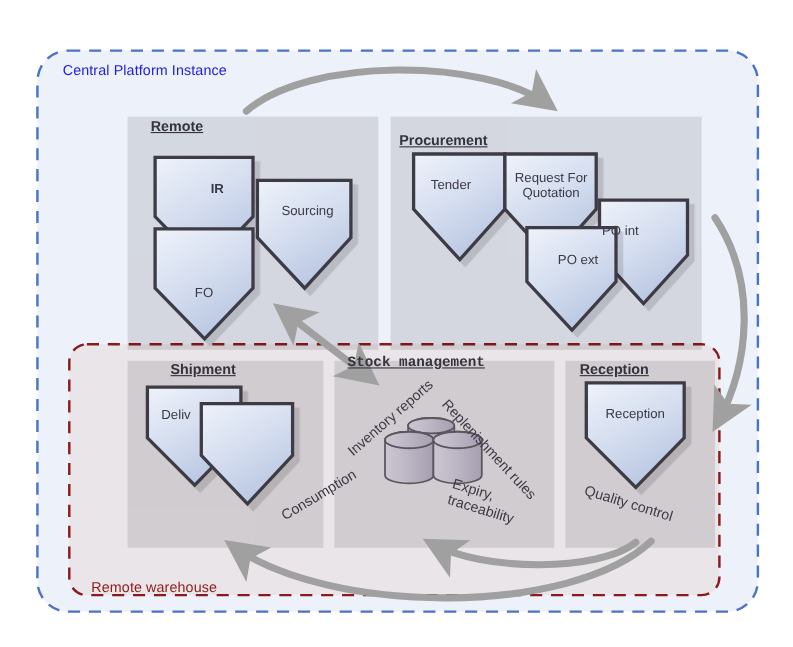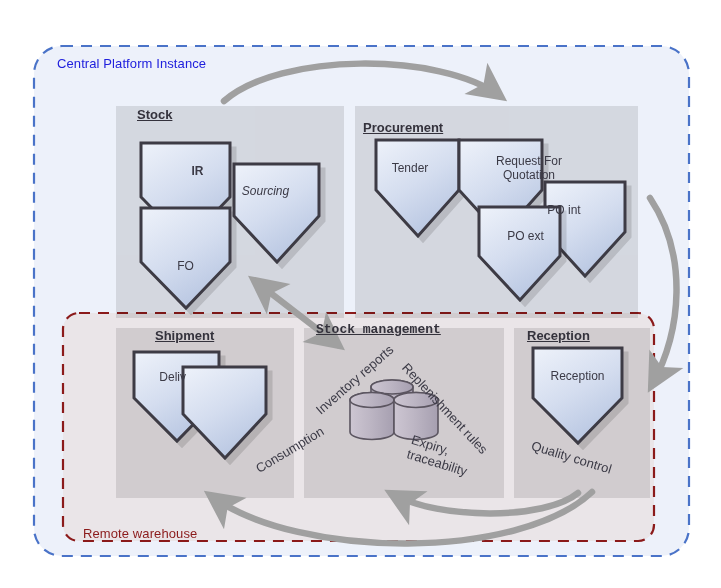--- a/index.html
+++ b/index.html
@@ -176,32 +176,32 @@
       <path d="M350,400 a22,7.5 0 0 1 44,0 l0,32 a22,7.5 0 0 1 -44,0 Z"></path>
       <ellipse cx="372" cy="400" rx="22" ry="7.5"></ellipse>
 
       <path d="M394,400 a22,7.5 0 0 1 44,0 l0,32 a22,7.5 0 0 1 -44,0 Z"></path>
       <ellipse cx="416" cy="400" rx="22" ry="7.5"></ellipse>
     </g>
   </svg>
 
 <div class="boundary-label" id="remote-label">Remote warehouse</div>
     <div class="boundary-label" id="central-label">Central Platform Instance</div>
-    <div class="group-title" id="title-demand">Stock</div>
+    <div class="group-title" id="title-demand">Remote</div>
     <div class="group-title" id="title-procurement">Procurement</div>
     <div class="group-title" id="title-shipment">Shipment</div>
     <div class="group-title" id="title-stock">Stock management</div>
     <div class="group-title" id="title-reception">Reception</div>
     <div class="pent-label" style="left:153px; top:164px; width:89px;font-weight:bold;">IR</div>
     <div class="pent-label" style="left:141px; top:229px; width:89px;margin-top:30px;">FO</div>
-    <div class="pent-label" style="left:220px; top:184px; width:91px;font-style:italic;">Sourcing</div>
+    <div class="pent-label" style="left:234px; top:184px; width:91px;">Sourcing</div>
     <div class="pent-label" style="left:376px; top:161px; width:68px;">Tender</div>
-    <div class="pent-label" style="left:461px; top:154px; width:80px;padding-left:28px;">Request For Quotation</div>
+    <div class="pent-label" style="left:461px; top:154px; width:80px;">Request For Quotation</div>
     <div class="pent-label" style="left:479px; top:229px; width:93px;">PO ext</div>
     <div class="pent-label" style="left:524px; top:203px; width:80px;">PO int</div>
-    <div class="pent-label" style="left:134px; top:370px; width:52px; text-align:right; overflow:hidden;">Deliv</div>
+    <div class="pent-label" style="left:134px; top:370px; width:52px; text-align:center; overflow:hidden;">Deliv</div>
     <div class="pent-label" style="left:533px; top:369px; width:89px;">Reception</div>
     <div class="rot-text" style="left:313px; top:406px; transform:rotate(-41deg);">Inventory reports</div>
     <div class="rot-text two-line" style="left:410px; top:360px; transform:rotate(47deg); width:120px;">Replenishment rules</div>
     <div class="rot-text two-line" style="left:414px; top:432px; transform:rotate(17deg); width:90px;">Expiry, traceability</div>
     <div class="rot-text" style="left:253px; top:463px; transform:rotate(-31deg);">Consumption</div>
     <div class="rot-text" style="left:534px; top:438px; transform:rotate(17deg);">Quality control</div>
   </div>
 
 </body></html>

